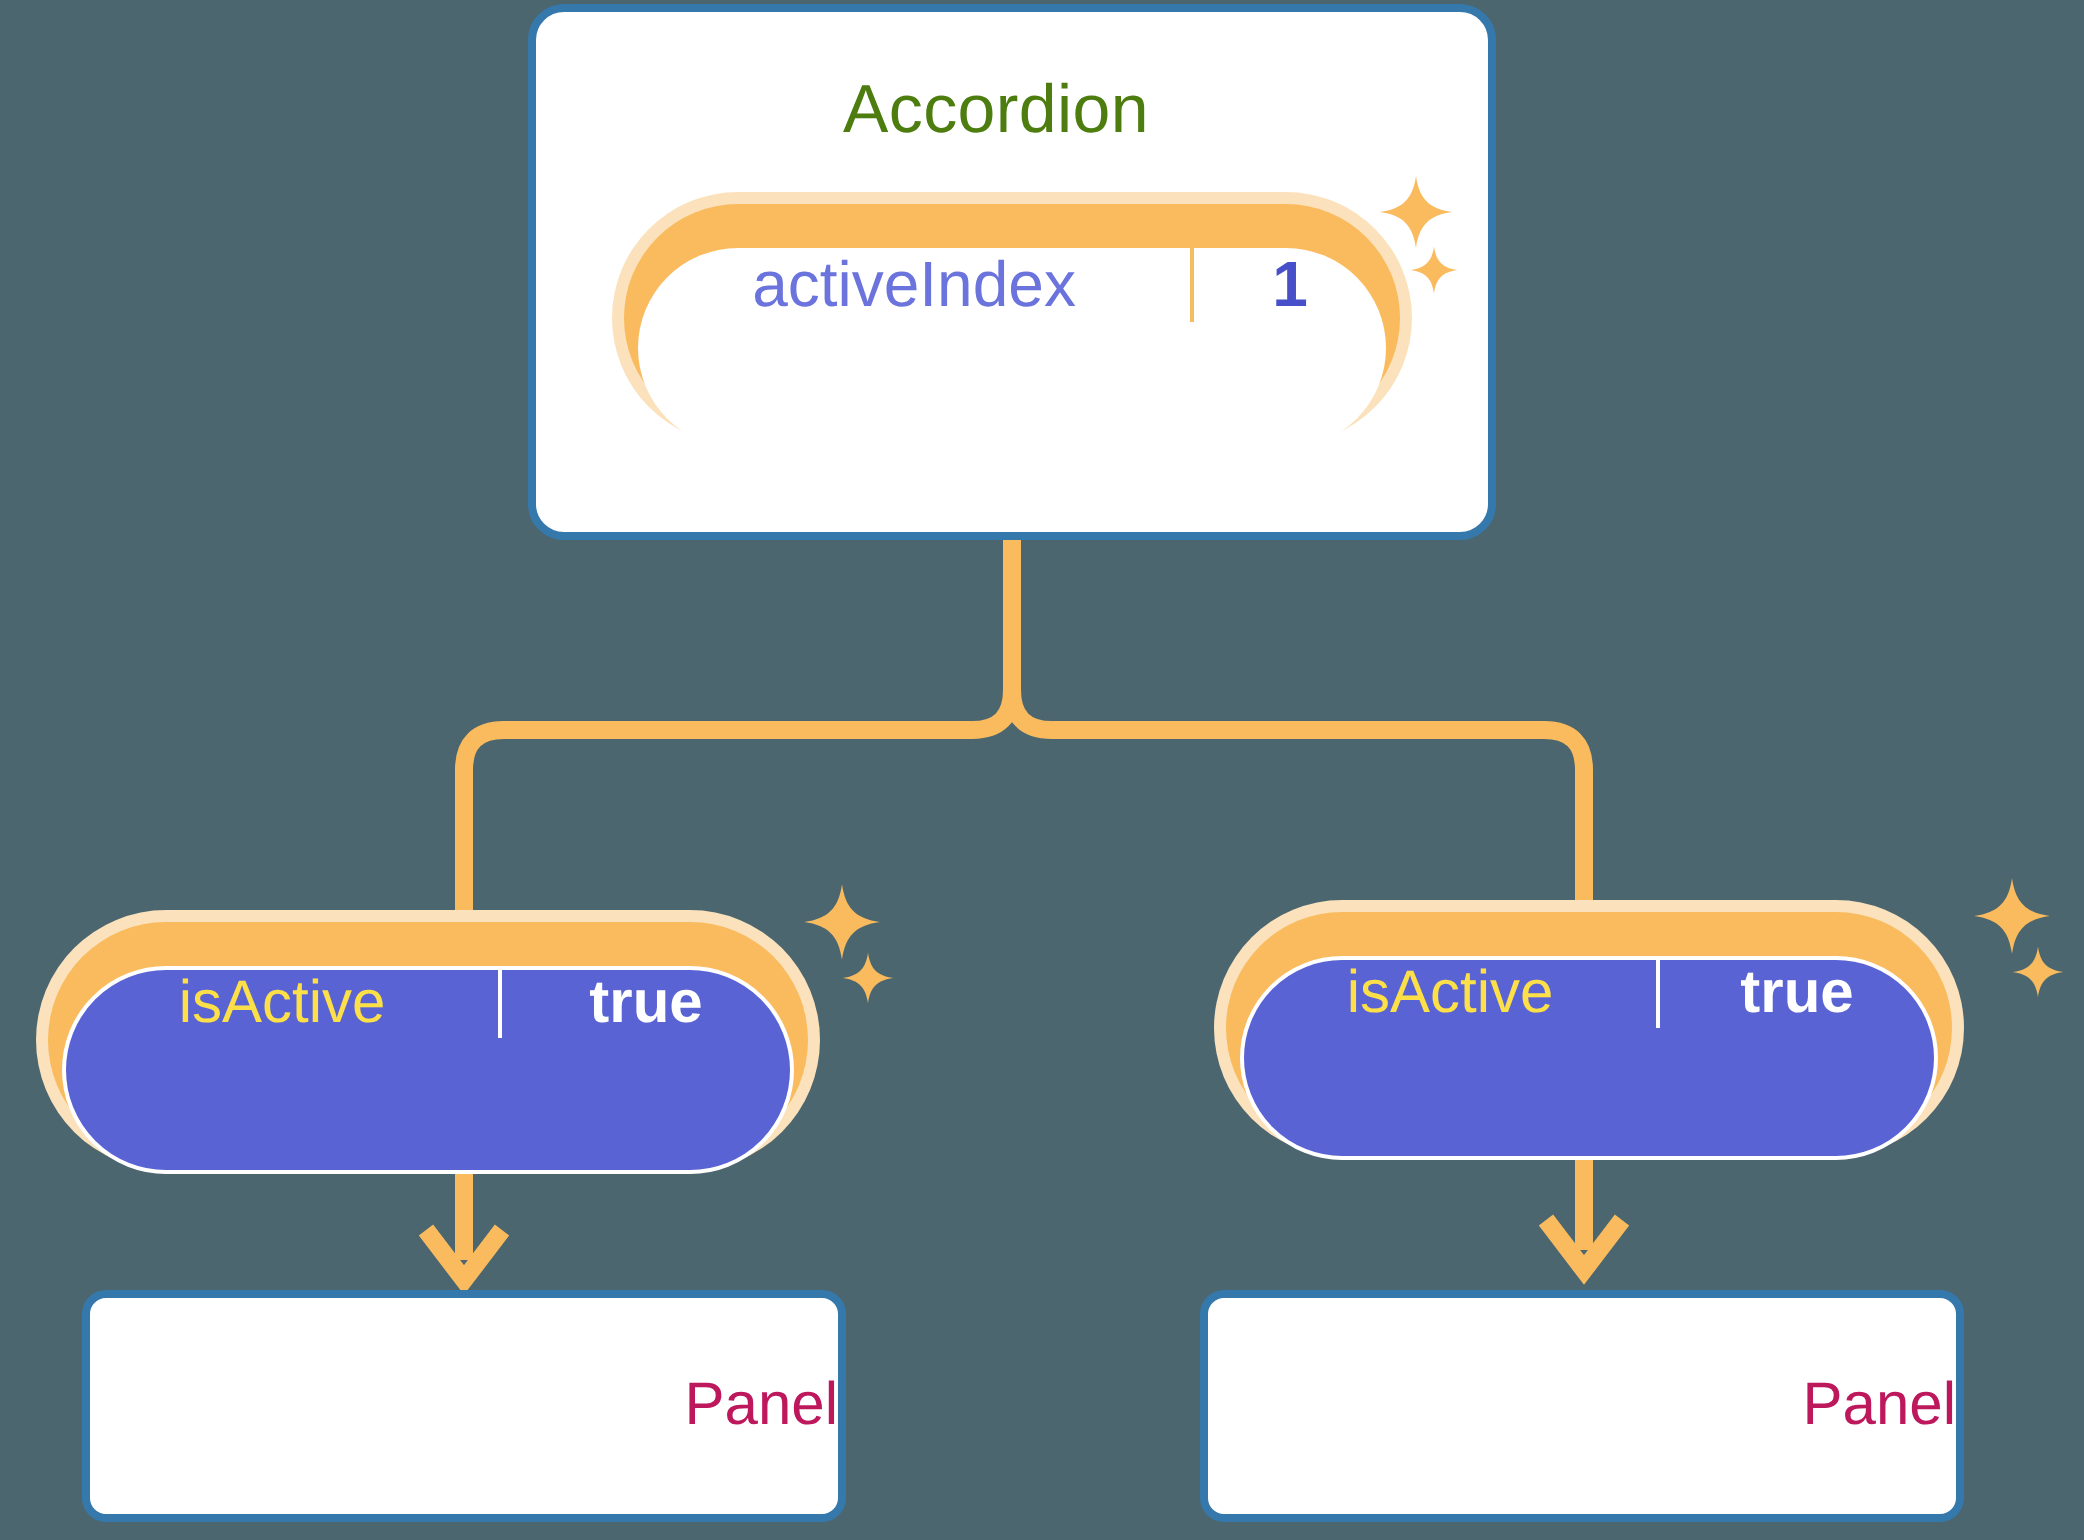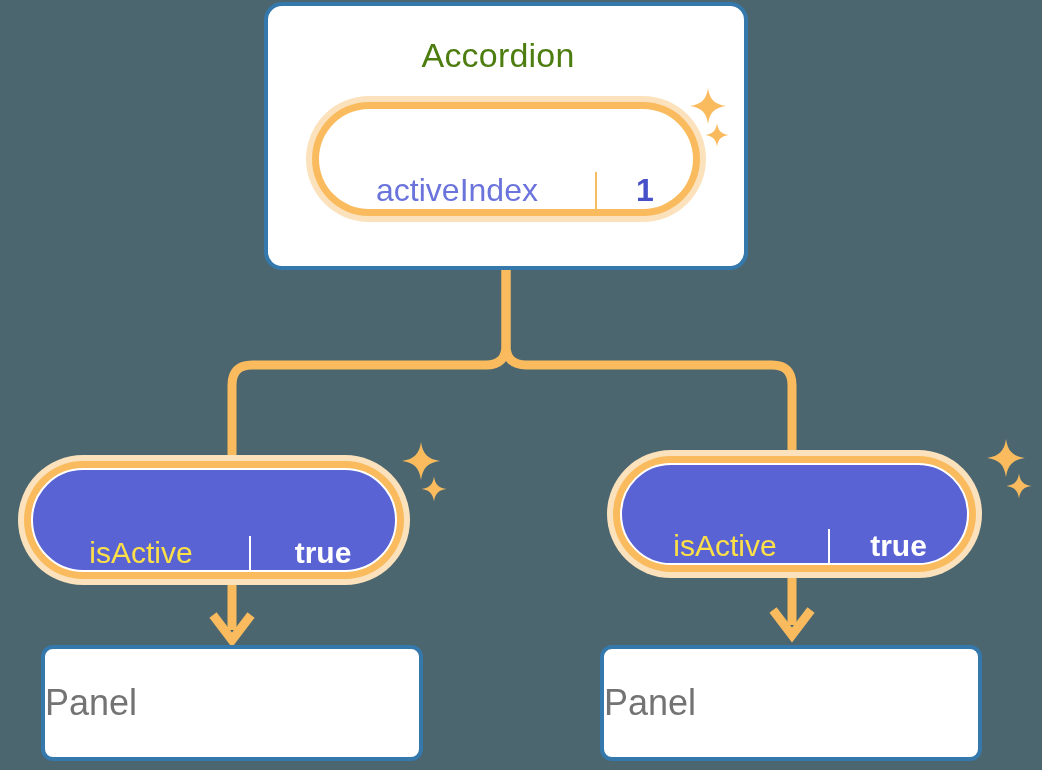--- a/index.html
+++ b/index.html
@@ -69,23 +69,23 @@
     border-width: 4px;
   }
   #panel-left  { left: 41px; }
   #panel-right { left: 600px; }
   .panel-label {
     position: absolute;
     left: 0;
     right: 0;
     top: 50%;
     transform: translateY(-50%);
-    text-align: left;
-    color: #737373;
-    font-size: 36px;
+    text-align: right;
+    color: #be185d;
+    font-size: 30px;
     font-weight: 400;
   }
 
   
   
   .pill-outer {
     position: absolute;
     border-radius: 999px;
     background: #FBE2BC;
     padding: 6px;
@@ -94,25 +94,26 @@
   }
   .pill-mid {
     border-radius: 999px;
     background: #F9BB5E;
     padding: 7px;
     height: 100%;
     box-sizing: border-box;
   }
   .pill-inner {
     display: flex;
-    align-items: flex-end;
+    align-items: flex-start;
     height: 100%;
     border-radius: 999px;
     overflow: hidden;
     box-sizing: border-box;
+    margin-top: 15px;
   }
   .pill-key, .pill-val {
     display: flex;
     align-items: center;
     justify-content: center;
     box-sizing: border-box;
     white-space: nowrap;
   }
 
   

